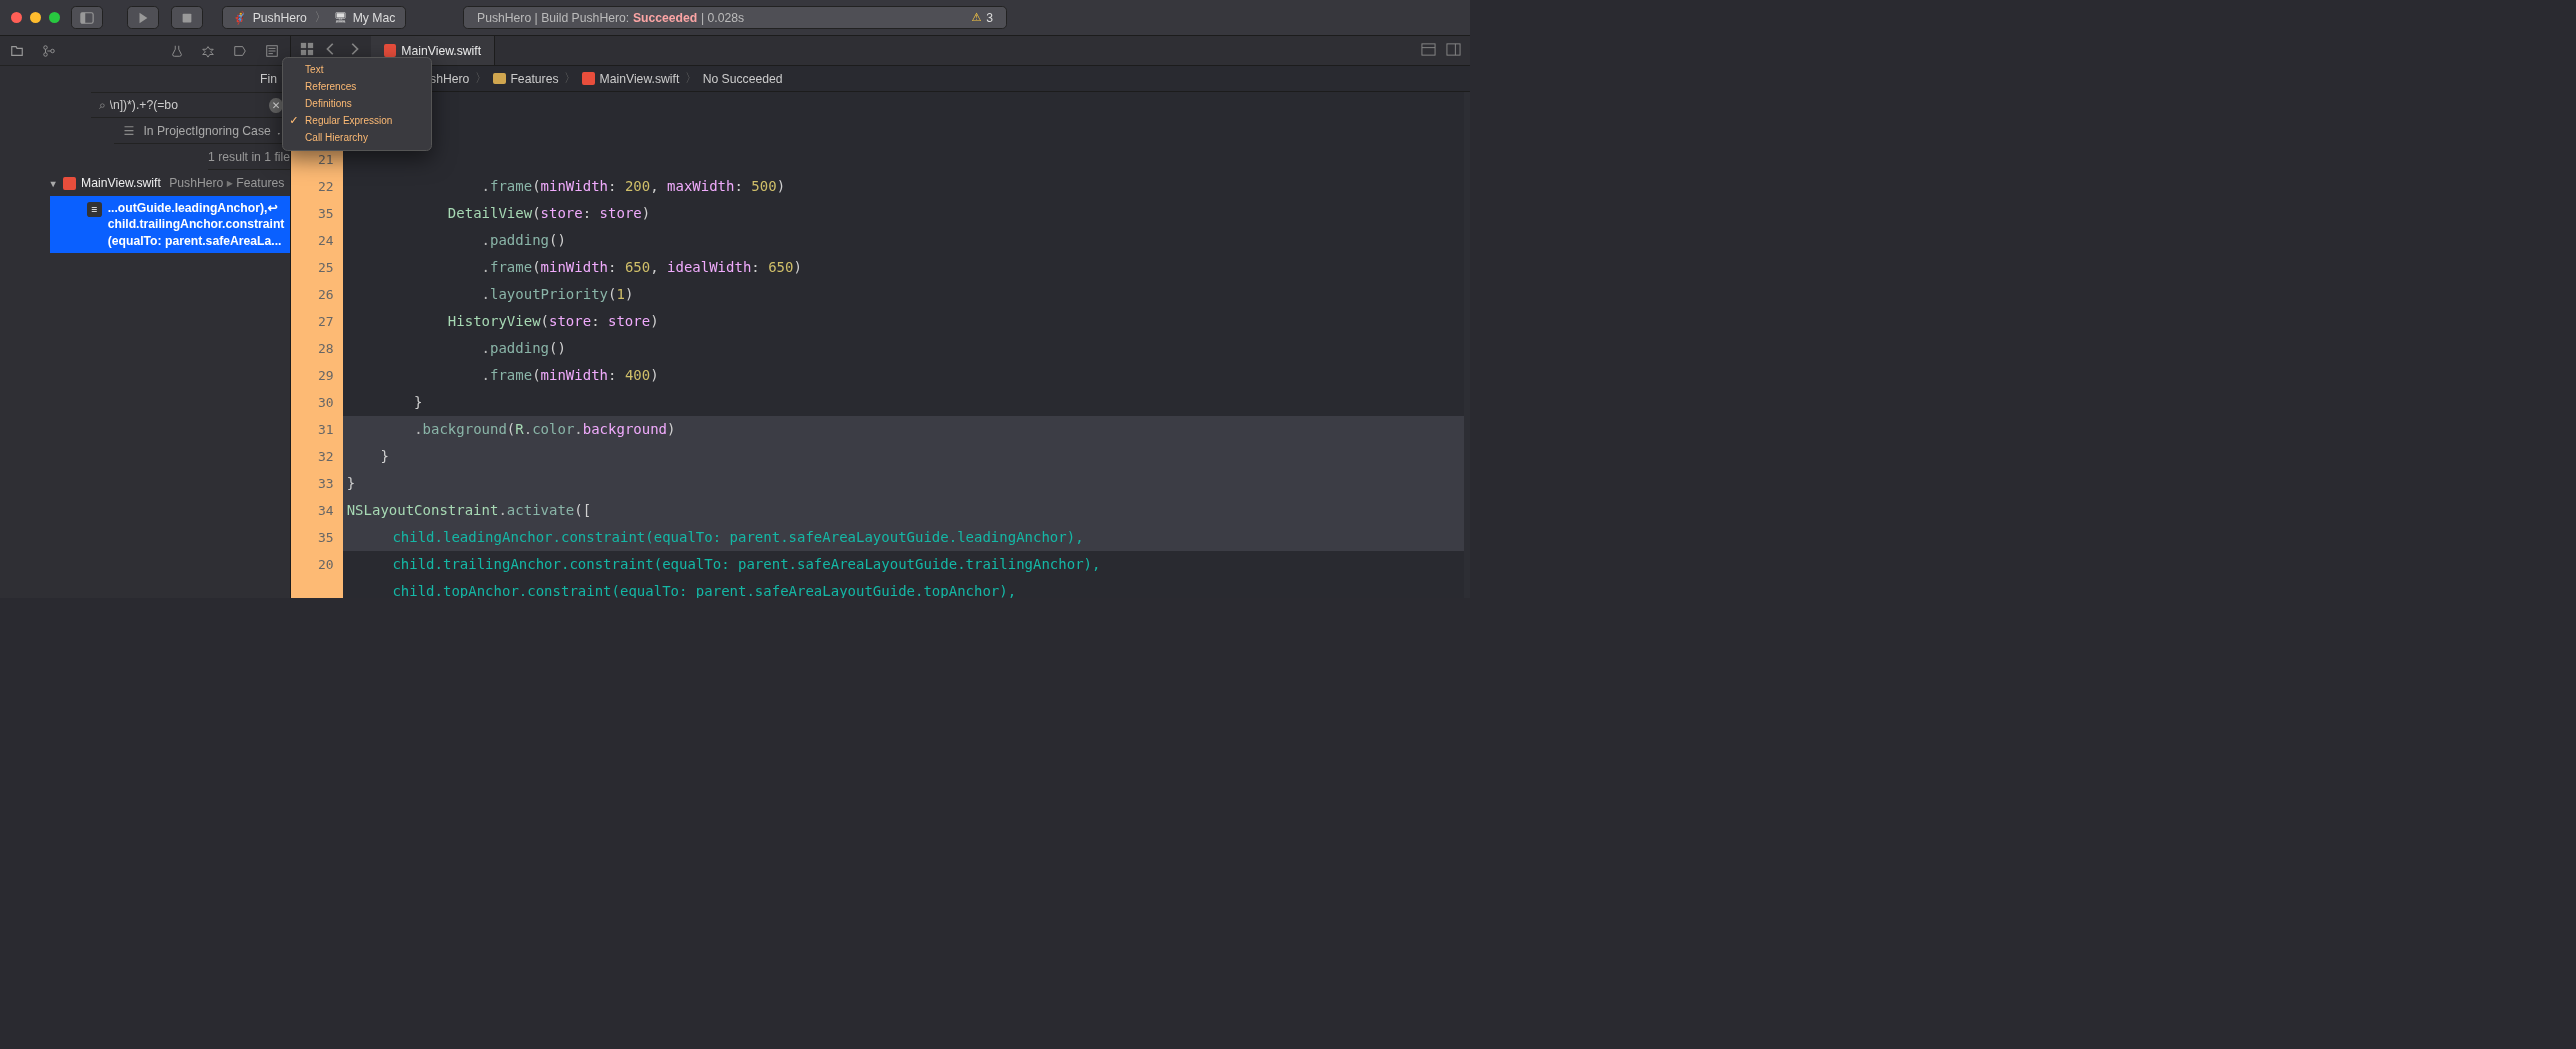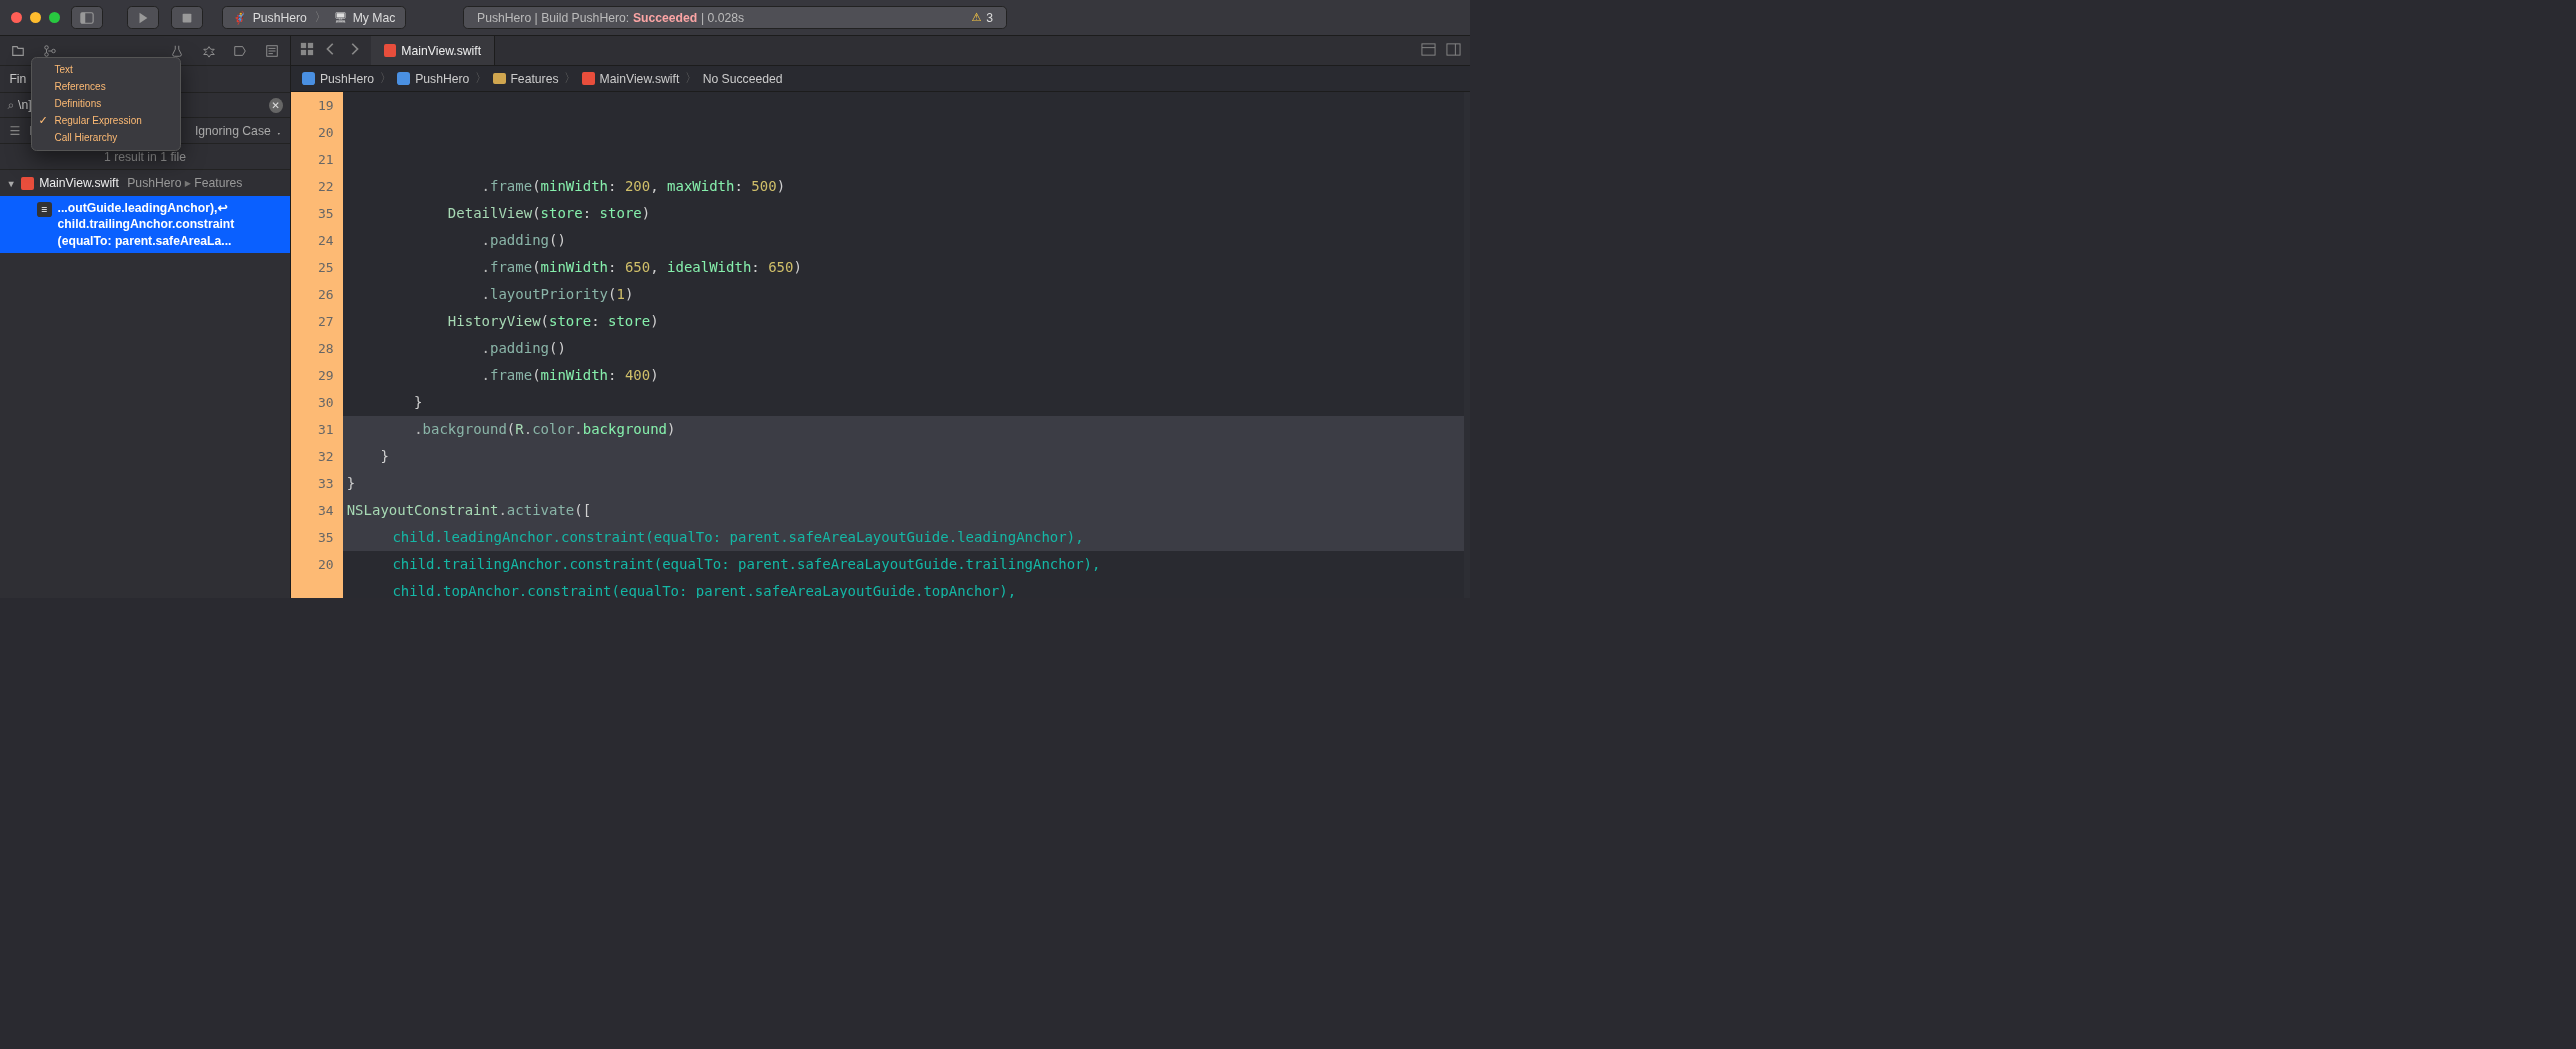--- a/index.html
+++ b/index.html
@@ -77,20 +77,21 @@
   display: flex;
   height: calc(100% - 36px);
 }
 .sidebar {
   width: 291px;
   background: #2f2f34;
   border-right: 0.9px solid #1c1c1c;
   display: flex;
   flex-direction: column;
   position: relative;
+  align-items: flex-end;
 }
 .nav-icons-row {
   height: 30px;
   display: flex;
   align-items: center;
   padding: 0 5.6px;
   gap: 7.5px;
   border-bottom: 0.9px solid #222;
 }
 .nav-icons-row .ni {
@@ -264,21 +265,21 @@
 }
 .code .ln{height:27px;}
 .hl-block{
   position:absolute;
   left:0;right:0;
   background:rgba(120,120,130,0.25);
 }
 .k-type{color:#a7d9b4;}
 .k-method{color:#8ab5a8;}
 .k-num{color:#d0bf69;}
-.k-id{color:#86efac;}
+.k-id{color:#f0abfc;}
 .k-dot{color:#bbb;}
 .k-dim{color:#14b8a6;margin-left:12px;}
 .code-txt{position:relative;z-index:2;padding-left:3.7px;}
 .mmap{width:5.6px;background:#2d2e34;}
 </style>
 </head>
 <body>
 
 <div class="titlebar">
   <div class="traffic-lights">

